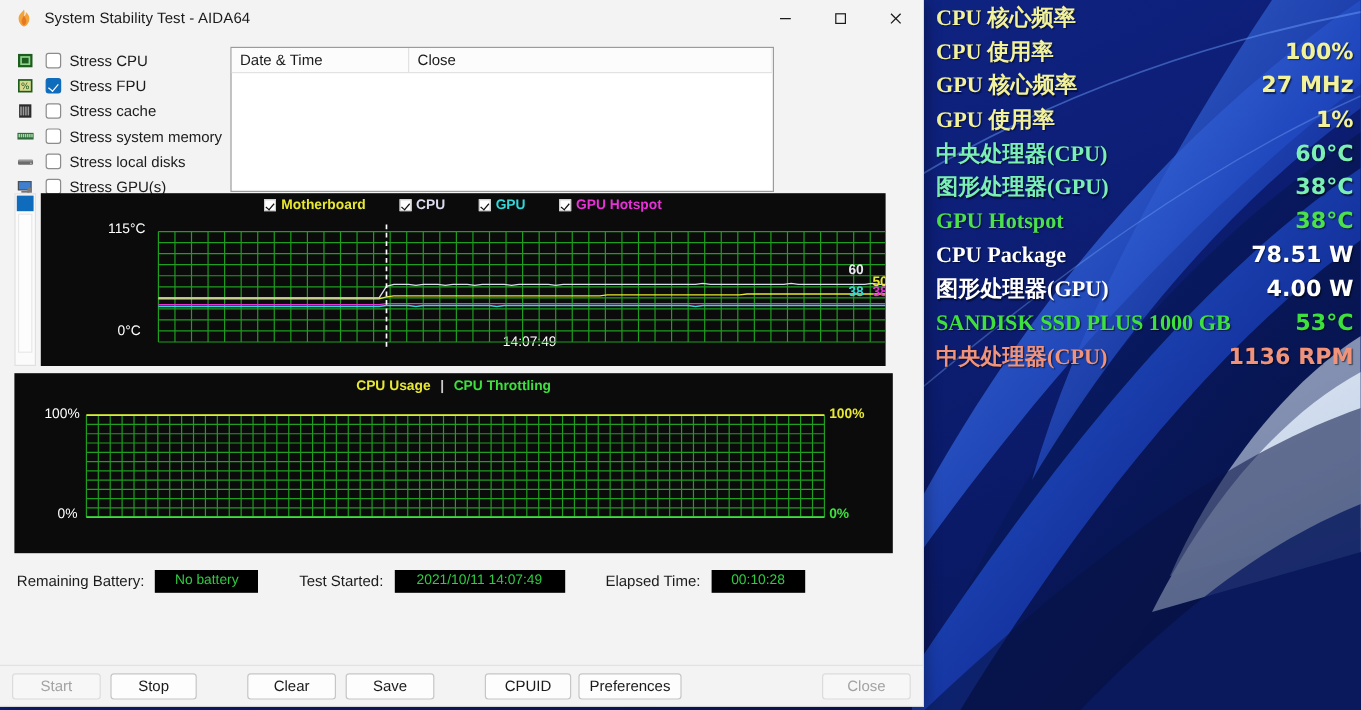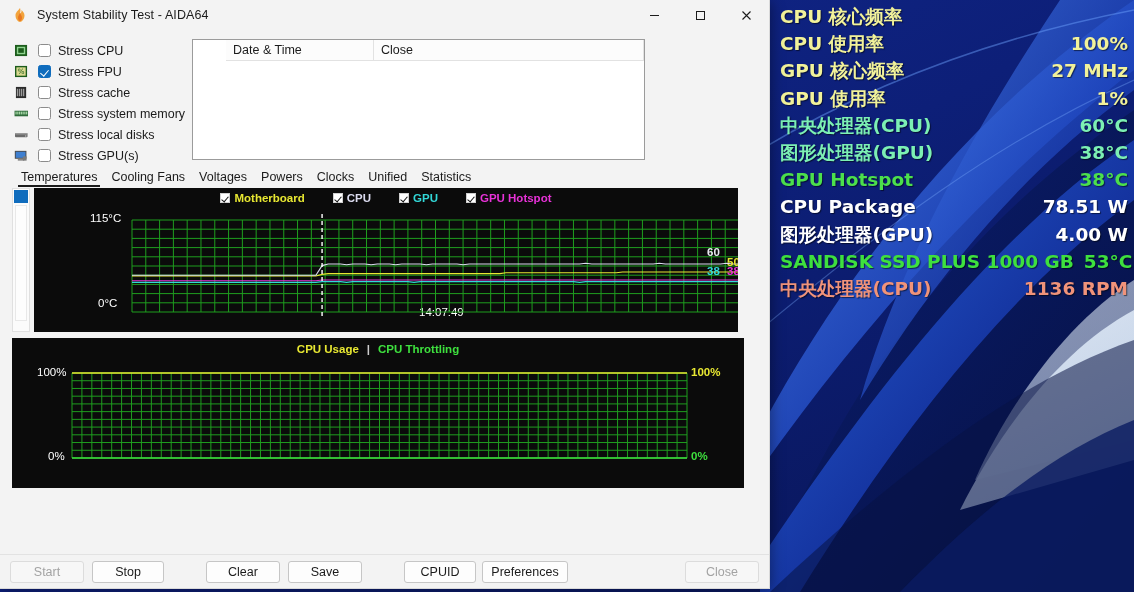--- a/index.html
+++ b/index.html
@@ -66,21 +66,21 @@
   .cb.on:after {
     content:""; position:absolute; left:3px; top:1.5px;
     width:4px; height:7px; border:solid #fff; border-width:0 1.6px 1.6px 0;
     transform:rotate(40deg);
   }
   .stress-label { font-size:12.5px; color:#1b1b1b; white-space:nowrap; }
 
   
   #loggrid {
     flex:1; margin-right:116px; border:1px solid #9b9b9b; background:#fff;
-    display:flex; flex-direction:column; overflow:hidden;padding-left:33px;
+    display:flex; flex-direction:column; overflow:hidden;
   }
   #loggrid .hdr { display:flex; height:21px; background:#fcfcfc; border-bottom:1px solid #e2e2e2; }
   #loggrid .hdr > div {
     font-size:12.5px; color:#1b1b1b; padding:3px 0 0 7px; border-right:1px solid #e2e2e2;
   }
   .col-dt { width:148px; }
   .col-st { flex:1; }
   #loggrid .rows { flex:1; }
   #loggrid .row { display:flex; height:21px; border-bottom:1px solid #efefef; }
   #loggrid .row.sel { background:#eaeaea; }
@@ -167,21 +167,21 @@
 
   
   #osd {
     position:absolute; right:0; top:0; width:364px;
     padding:3px 6px 4px 10px;
     font-family:"DejaVu Sans", sans-serif;
     font-weight:bold; font-size:18.5px; line-height:27.2px;
     text-shadow:1px 1px 1px rgba(0,0,0,.55);
   }
   .osd-row { display:flex; justify-content:space-between; align-items:baseline; gap:10px; }
-  .osd-row .k { white-space:nowrap; }
+  .osd-row .k { white-space:nowrap;font-family:Liberation Serif, serif; }
   .osd-row .v { white-space:nowrap; text-align:right; }
 </style>
 </head>
 <body>
 
 <div id="desktop">
   <svg viewBox="0 0 1134 592" preserveAspectRatio="none">
     <defs>
       <linearGradient id="bg1" x1="0" y1="0" x2="1" y2="1">
         <stop offset="0" stop-color="#122a93"></stop>
@@ -371,29 +371,20 @@
         </div>
 
       <div id="loggrid">
         <div class="hdr">
           <div class="col-dt">Date &amp; Time</div>
           <div class="col-st">Close</div>
         </div>
       </div>
     </div>
 
-    <div id="tabs">
-        <div class="tab active">Temperatures</div>
-        <div class="tab">Cooling Fans</div>
-        <div class="tab">Voltages</div>
-        <div class="tab">Powers</div>
-        <div class="tab">Clocks</div>
-        <div class="tab">Unified</div>
-        <div class="tab">Statistics</div>
-      </div>
 
     <div id="graphs">
 
       <div id="gscroll">
         <div class="thumb"></div>
         <div class="track"></div>
       </div>
 
       <div class="panel" id="tempPanel">
         <div class="legend" id="temp-legend">
@@ -577,20 +568,28 @@
             <line x1="60" x2="675" y1="112.27272727272728" y2="112.27272727272728" stroke="#1f9e1f" stroke-width="1"></line>
             <line x1="60" x2="675" y1="120" y2="120" stroke="#1f9e1f" stroke-width="1"></line>
           </g>
           <line x1="60" x2="675" y1="35" y2="35" stroke="#e8e832" stroke-width="1.4"></line>
           <line x1="60" x2="675" y1="120" y2="120" stroke="#3ee03e" stroke-width="1.4"></line>
         </svg>
       <div class="vlabels" id="cpu-r-top" style="left:679px; top:28px; color:#e8e832;">100%</div>
       <div class="vlabels" id="cpu-r-bot" style="left:679px; top:112px; color:#3ee03e;">0%</div>
     </div>
 
+    <div id="statusrow">
+      <span class="st-lbl">Remaining Battery:</span>
+      <span class="st-box" style="min-width:86px;">No battery</span>
+      <span class="st-lbl">Test Started:</span>
+      <span class="st-box" style="min-width:142px;">2021/10/11 14:07:49</span>
+      <span class="st-lbl">Elapsed Time:</span>
+      <span class="st-box" style="min-width:78px; margin-right:0;">00:10:28</span>
+    </div>
   </div>
 
   <div id="btnbar">
     <div class="btn dis" style="width:74px;">Start</div>
     <div class="btn" style="width:69px; margin-left:8px;text-align:center;">Stop</div>
     <div class="btn" style="width:74px; margin-left:42px;">Clear</div>
     <div class="btn" style="width:74px; margin-left:8px;">Save</div>
     <div class="btn" style="width:72px; margin-left:42px;">CPUID</div>
     <div class="btn" style="width:86px; margin-left:6px;">Preferences</div>
     <div style="flex:1"></div>

